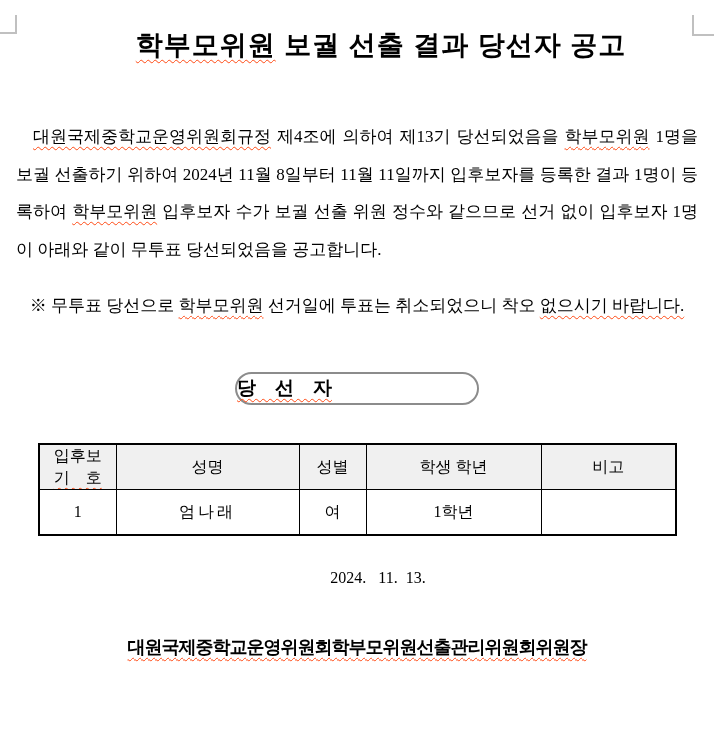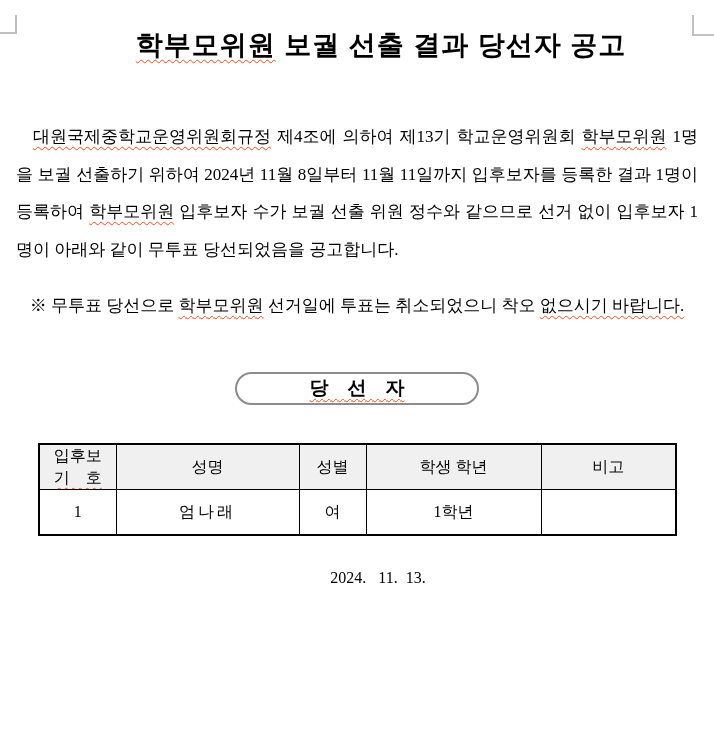--- a/index.html
+++ b/index.html
@@ -57,21 +57,21 @@
     font-size: 17px; line-height: 24px;
     word-break: keep-all;
     text-align: center;
   }
 
   .winner-box {
     margin: 54px auto 0 auto;
     width: 244px; height: 33px;
     border: 2px solid var(--box-border, #8c8c8c);
     border-radius: 17px;
-    text-align: center; line-height: 28px;
+    line-height: 28px;
   }
   .winner-label { font-size: 19px; font-weight: bold; white-space: pre; }
 
   .result-table {
     margin: 38px 0 0 38px;
     width: 637px;
     border-collapse: collapse; table-layout: fixed;
     border: 2px solid #000;
     font-size: 16px;
   }
@@ -100,21 +100,21 @@
 </head>
 <body>
 
 <div class="page">
 
   <div class="corner-mark corner-left"></div>
   <div class="corner-mark corner-right"></div>
 
   <h1 class="title"><span class="sp">학부모위원</span><span> 보궐 선출 결과 당선자 공고</span></h1>
 
-  <p class="body-text"><span class="sp">대원국제중학교운영위원회규정</span><span> 제4조에 의하여 제13기 학교운영위원회 </span><span class="sp">학부모위원</span><span> 1명을 보궐 선출하기 위하여 2024년 11월 8일부터 11월 11일까지 입후보자를 등록한 결과 1명이 등록하여 </span><span class="sp">학부모위원</span><span> 입후보자 수가 보궐 선출 위원 정수와 같으므로 선거 없이 입후보자 1명이 아래와 같이 무투표 당선되었음을 공고합니다.</span></p>
+  <p class="body-text"><span class="sp">대원국제중학교운영위원회규정</span><span> 제4조에 의하여 제13기 당선되었음을 </span><span class="sp">학부모위원</span><span> 1명을 보궐 선출하기 위하여 2024년 11월 8일부터 11월 11일까지 입후보자를 등록한 결과 1명이 등록하여 </span><span class="sp">학부모위원</span><span> 입후보자 수가 보궐 선출 위원 정수와 같으므로 선거 없이 입후보자 1명이 아래와 같이 무투표 당선되었음을 공고합니다.</span></p>
 
   <p class="notice"><span>※ 무투표 당선으로 </span><span class="sp">학부모위원</span><span> 선거일에 투표는 취소되었으니 착오 </span><span class="sp">없으시기 바랍니다.</span></p>
 
   <div class="winner-box">
     <span class="winner-label sp">당    선    자</span>
   </div>
 
   <table class="result-table">
     <colgroup>
       <col style="width:77px">
@@ -138,14 +138,15 @@
         <td class="cell-name">엄나래</td>
         <td>여</td>
         <td>1학년</td>
         <td></td>
       </tr>
     </tbody>
   </table>
 
   <p class="date">2024.   11.  13.</p>
 
+  <p class="sig sig1"><span class="sp">대원국제중학교운영위원회학부모위원선출관리위원회위원장</span></p>
 
 </div>
 
 </body></html>

